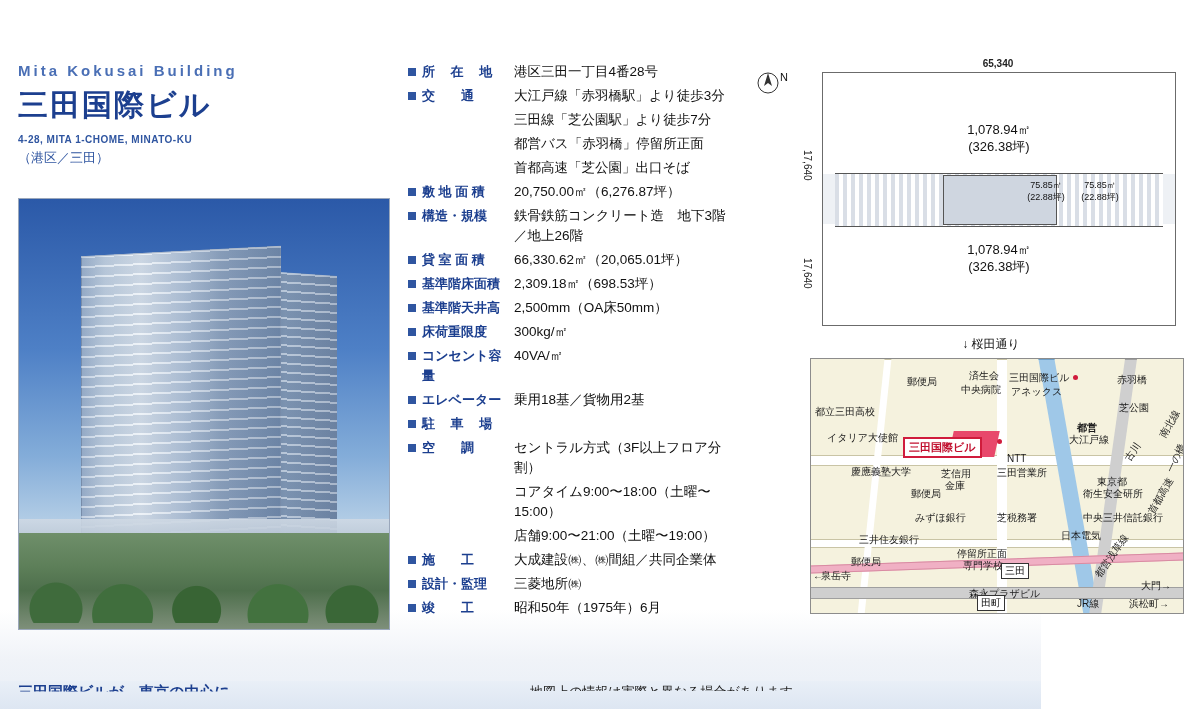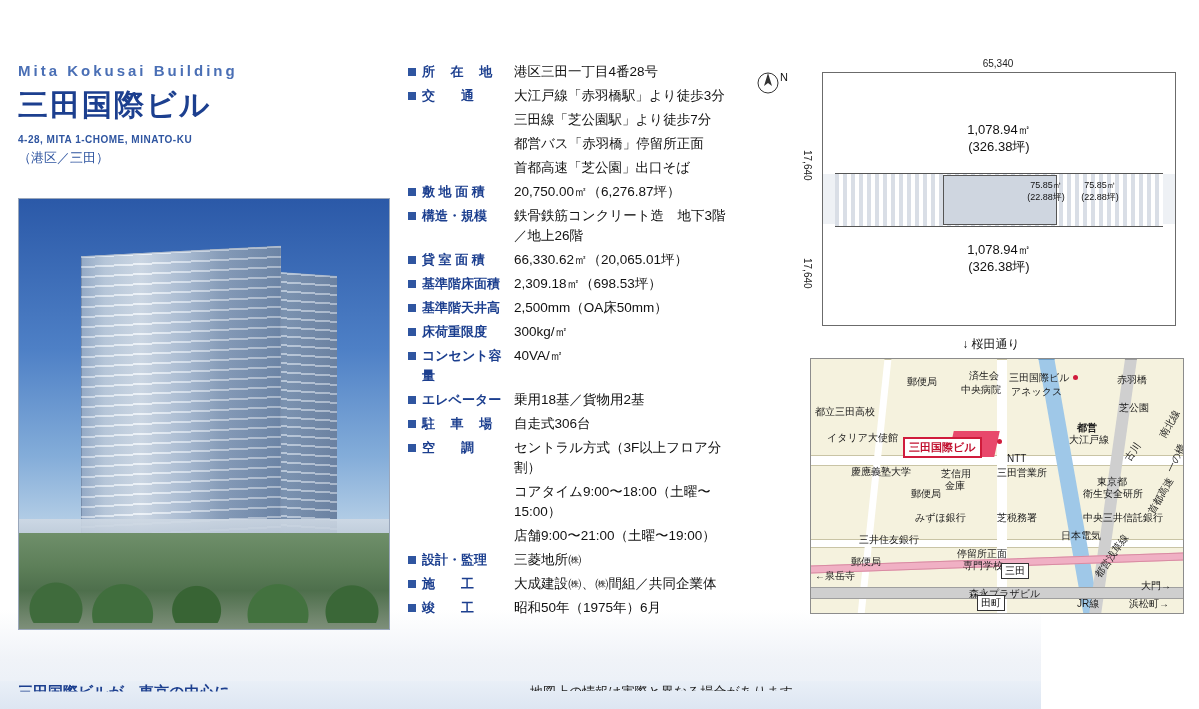--- a/index.html
+++ b/index.html
@@ -97,21 +97,21 @@
     position:absolute;left:12px;top:100px;width:328px;height:52px;
     background:repeating-linear-gradient(90deg,#d9dee6 0 4px,#ffffff 4px 8px);
     border-top:1px solid #555;border-bottom:1px solid #555;
   }
   .fp-core-blocks{position:absolute;left:120px;top:102px;width:112px;height:48px;background:#cfd6e0;border:1px solid #555;}
   .fp-label{position:absolute;text-align:center;font-size:13px;color:#111;line-height:17px;}
   .fp-a{left:0;right:0;top:48px;}
   .fp-b{left:0;right:0;top:168px;}
   .fp-small1{left:196px;top:106px;font-size:9px;width:54px;line-height:12px;}
   .fp-small2{left:250px;top:106px;font-size:9px;width:54px;line-height:12px;}
-  .dim-top{position:absolute;left:22px;top:0;width:352px;text-align:center;font-size:10px;color:#222;}
+  .dim-top{position:absolute;left:22px;top:0;width:352px;text-align:center;font-size:10px;color:#222;font-weight:bold;}
   .dim-left1{position:absolute;left:2px;top:92px;font-size:10px;color:#222;writing-mode:vertical-rl;}
   .dim-left2{position:absolute;left:2px;top:200px;font-size:10px;color:#222;writing-mode:vertical-rl;}
   .compass{position:absolute;left:756px;top:68px;width:40px;height:30px;}
   .sakurada{position:absolute;left:800px;top:336px;width:382px;text-align:center;font-size:12px;color:#111;}
   
   .map{
     position:absolute;left:810px;top:358px;width:372px;height:254px;
     background:#f2efd9;border:1px solid #8c8c8c;overflow:hidden;
   }
   .mapbg{position:absolute;inset:0;background:#f5f2de;}
@@ -228,46 +228,45 @@
         <span class="value">40VA/㎡</span>
       </div>
     <div class="row">
         <span class="bullet"></span>
         <span class="label">エレベーター</span>
         <span class="value">乗用18基／貨物用2基</span>
       </div>
     <div class="row">
         <span class="bullet"></span>
         <span class="label sp">駐 車 場</span>
-        <span class="value">自走式306台</span>
       </div>
 
     <div class="row">
         <span class="bullet"></span>
         <span class="label">空　　調</span>
         <span class="value">セントラル方式（3F以上フロア分割）</span>
       </div>
     <div class="subrow">
         <span class="pad"></span>
         <span class="value">コアタイム9:00〜18:00（土曜〜15:00）</span>
       </div>
     <div class="subrow">
         <span class="pad"></span>
         <span class="value">店舗9:00〜21:00（土曜〜19:00）</span>
       </div>
 
     <div class="row">
         <span class="bullet"></span>
+        <span class="label">施　　工</span>
+        <span class="value">大成建設㈱、㈱間組／共同企業体</span>
+      </div>
+    <div class="row">
+        <span class="bullet"></span>
         <span class="label">設計・監理</span>
         <span class="value">三菱地所㈱</span>
-      </div>
-    <div class="row">
-        <span class="bullet"></span>
-        <span class="label">施　　工</span>
-        <span class="value">大成建設㈱、㈱間組／共同企業体</span>
       </div>
     <div class="row">
         <span class="bullet"></span>
         <span class="label">竣　　工</span>
         <span class="value">昭和50年（1975年）6月</span>
       </div>
   </div>
 
   <div class="compass">
     <svg width="40" height="30" viewBox="0 0 40 30">
@@ -337,21 +336,21 @@
     <div class="mlabel" style="left:134px;top:120px;">金庫</div>
     <div class="mlabel" style="left:104px;top:152px;">みずほ銀行</div>
     <div class="mlabel" style="left:186px;top:152px;">芝税務署</div>
     <div class="mlabel" style="left:48px;top:174px;">三井住友銀行</div>
     <div class="mlabel" style="left:250px;top:170px;">日本電気</div>
     <div class="mlabel" style="left:272px;top:152px;">中央三井信託銀行</div>
     <div class="mlabel" style="left:40px;top:196px;">郵便局</div>
     <div class="mlabel" style="left:146px;top:188px;">停留所正面</div>
     <div class="mlabel" style="left:152px;top:200px;">専門学校</div>
     <div class="mlabel" style="left:158px;top:228px;">森永プラザビル</div>
-    <div class="mlabel" style="left:4px;top:210px;">←泉岳寺</div>
+    <div class="mlabel" style="left:4px;top:210px;font-family:Liberation Mono, monospace;">←泉岳寺</div>
     <div class="mlabel" style="left:276px;top:190px;transform:rotate(-55deg);">都営浅草線</div>
     <div class="mlabel" style="left:330px;top:130px;transform:rotate(-60deg);">首都高速</div>
     <div class="mlabel" style="left:330px;top:220px;">大門→</div>
     <div class="mlabel" style="left:266px;top:238px;">JR線</div>
     <div class="mlabel" style="left:318px;top:238px;">浜松町→</div>
     <div class="mlabel" style="left:344px;top:58px;transform:rotate(-60deg);">南北線</div>
     <div class="mlabel" style="left:312px;top:86px;transform:rotate(-55deg);">古川</div>
     <div class="mlabel" style="left:266px;top:62px;font-weight:bold;">都営</div>
     <div class="mlabel" style="left:258px;top:74px;">大江戸線</div>
     <div class="mlabel" style="left:350px;top:92px;transform:rotate(-65deg);">一の橋</div>

